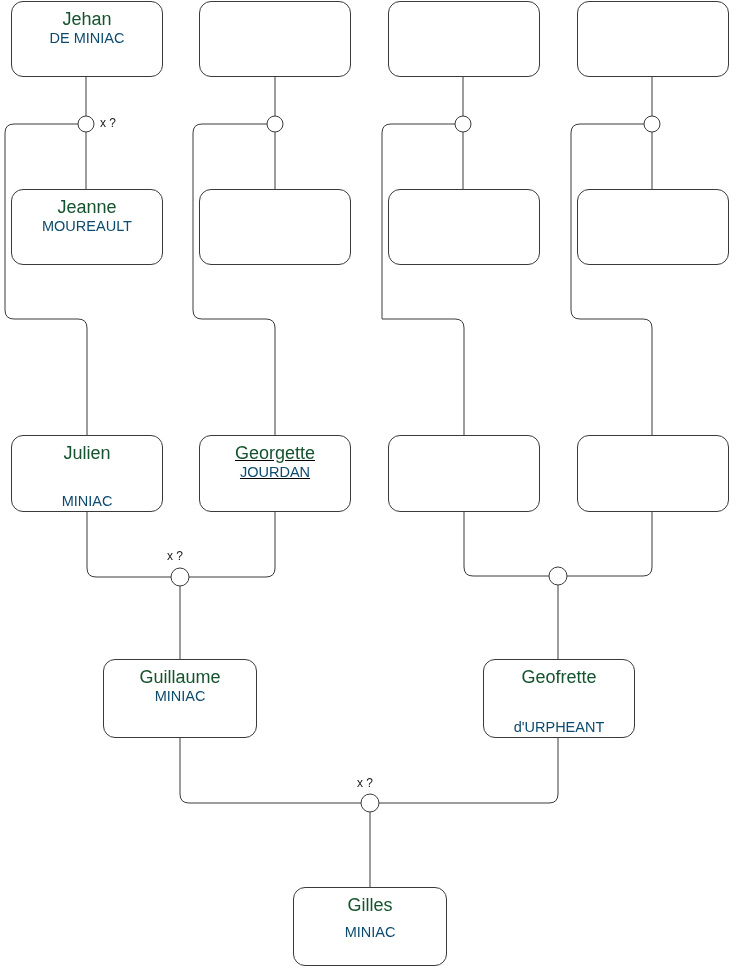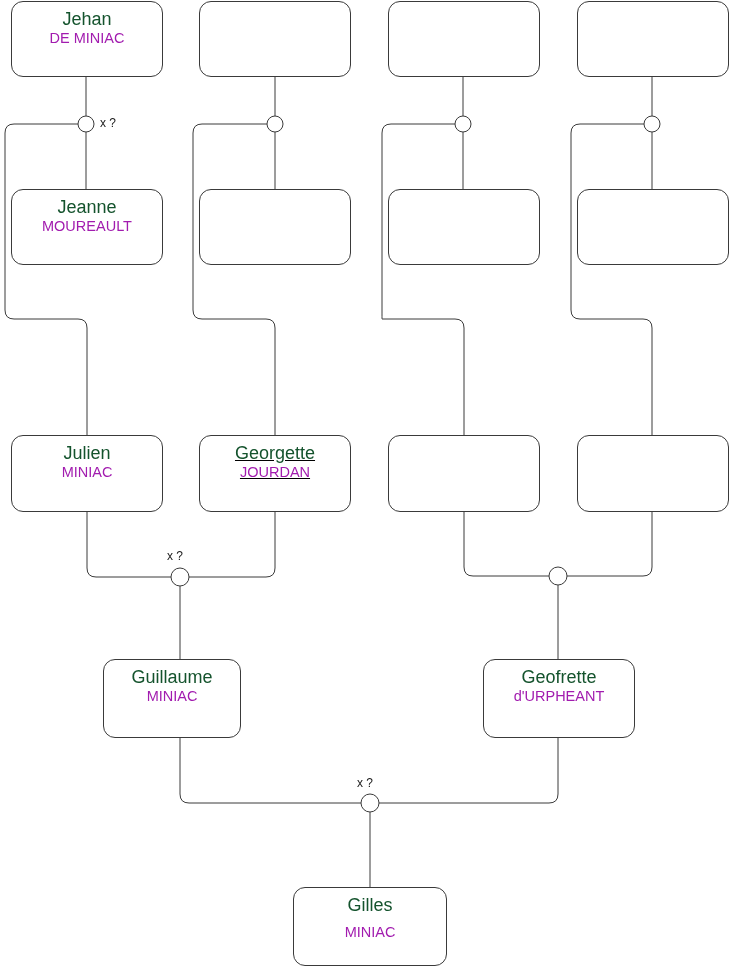--- a/index.html
+++ b/index.html
@@ -37,21 +37,21 @@
   }
   .given-name {
     font-size: 18px;
     line-height: 17px;
     color: #14532d;
     white-space: nowrap;
   }
   .surname {
     font-size: 14.5px;
     line-height: 20px;
-    color: #a21caf;
+    color: #0c4a6e;
     white-space: nowrap;
   }
   .union-label {
     position: absolute;
     font-size: 12px;
     line-height: 13px;
     color: #1a1a1a;
     white-space: nowrap;
   }
 </style>
@@ -117,41 +117,41 @@
         <div class="surname"></div>
       </div>
       <div class="person-box" style="left: 388px; top: 189px; width: 152px; height: 76px;">
         <div class="given-name"></div>
         <div class="surname"></div>
       </div>
       <div class="person-box" style="left: 577px; top: 189px; width: 152px; height: 76px;">
         <div class="given-name"></div>
         <div class="surname"></div>
       </div>
-      <div class="person-box" style="left: 11px; top: 435px; width: 152px; height: 77px;">
+      <div class="person-box" style="left: 11px; top: 435px; width: 152px; height: 77px; justify-content: space-between;">
         <div class="given-name">Julien</div>
         <div class="surname">MINIAC</div>
       </div>
       <div class="person-box" style="left: 199px; top: 435px; width: 152px; height: 77px; text-decoration: underline;">
         <div class="given-name">Georgette</div>
         <div class="surname">JOURDAN</div>
       </div>
       <div class="person-box" style="left: 388px; top: 435px; width: 152px; height: 77px;">
         <div class="given-name"></div>
         <div class="surname"></div>
       </div>
       <div class="person-box" style="left: 577px; top: 435px; width: 152px; height: 77px;">
         <div class="given-name"></div>
         <div class="surname"></div>
       </div>
-      <div class="person-box" style="left: 103px; top: 659px; width: 138px; height: 79px;">
+      <div class="person-box" style="left: 103px; top: 659px; width: 154px; height: 79px;">
         <div class="given-name">Guillaume</div>
         <div class="surname">MINIAC</div>
       </div>
-      <div class="person-box" style="left: 483px; top: 659px; width: 152px; height: 79px;">
+      <div class="person-box" style="left: 483px; top: 659px; width: 152px; height: 79px; justify-content: space-between;">
         <div class="given-name">Geofrette</div>
         <div class="surname">d'URPHEANT</div>
       </div>
       <div class="person-box" style="left: 293px; top: 887px; width: 154px; height: 79px; gap: 8px;">
         <div class="given-name">Gilles</div>
         <div class="surname">MINIAC</div>
       </div>
     </div>
   <div id="unions-layer">
       <div class="union-label" style="left: 100px; top: 117px;">x ?</div>

